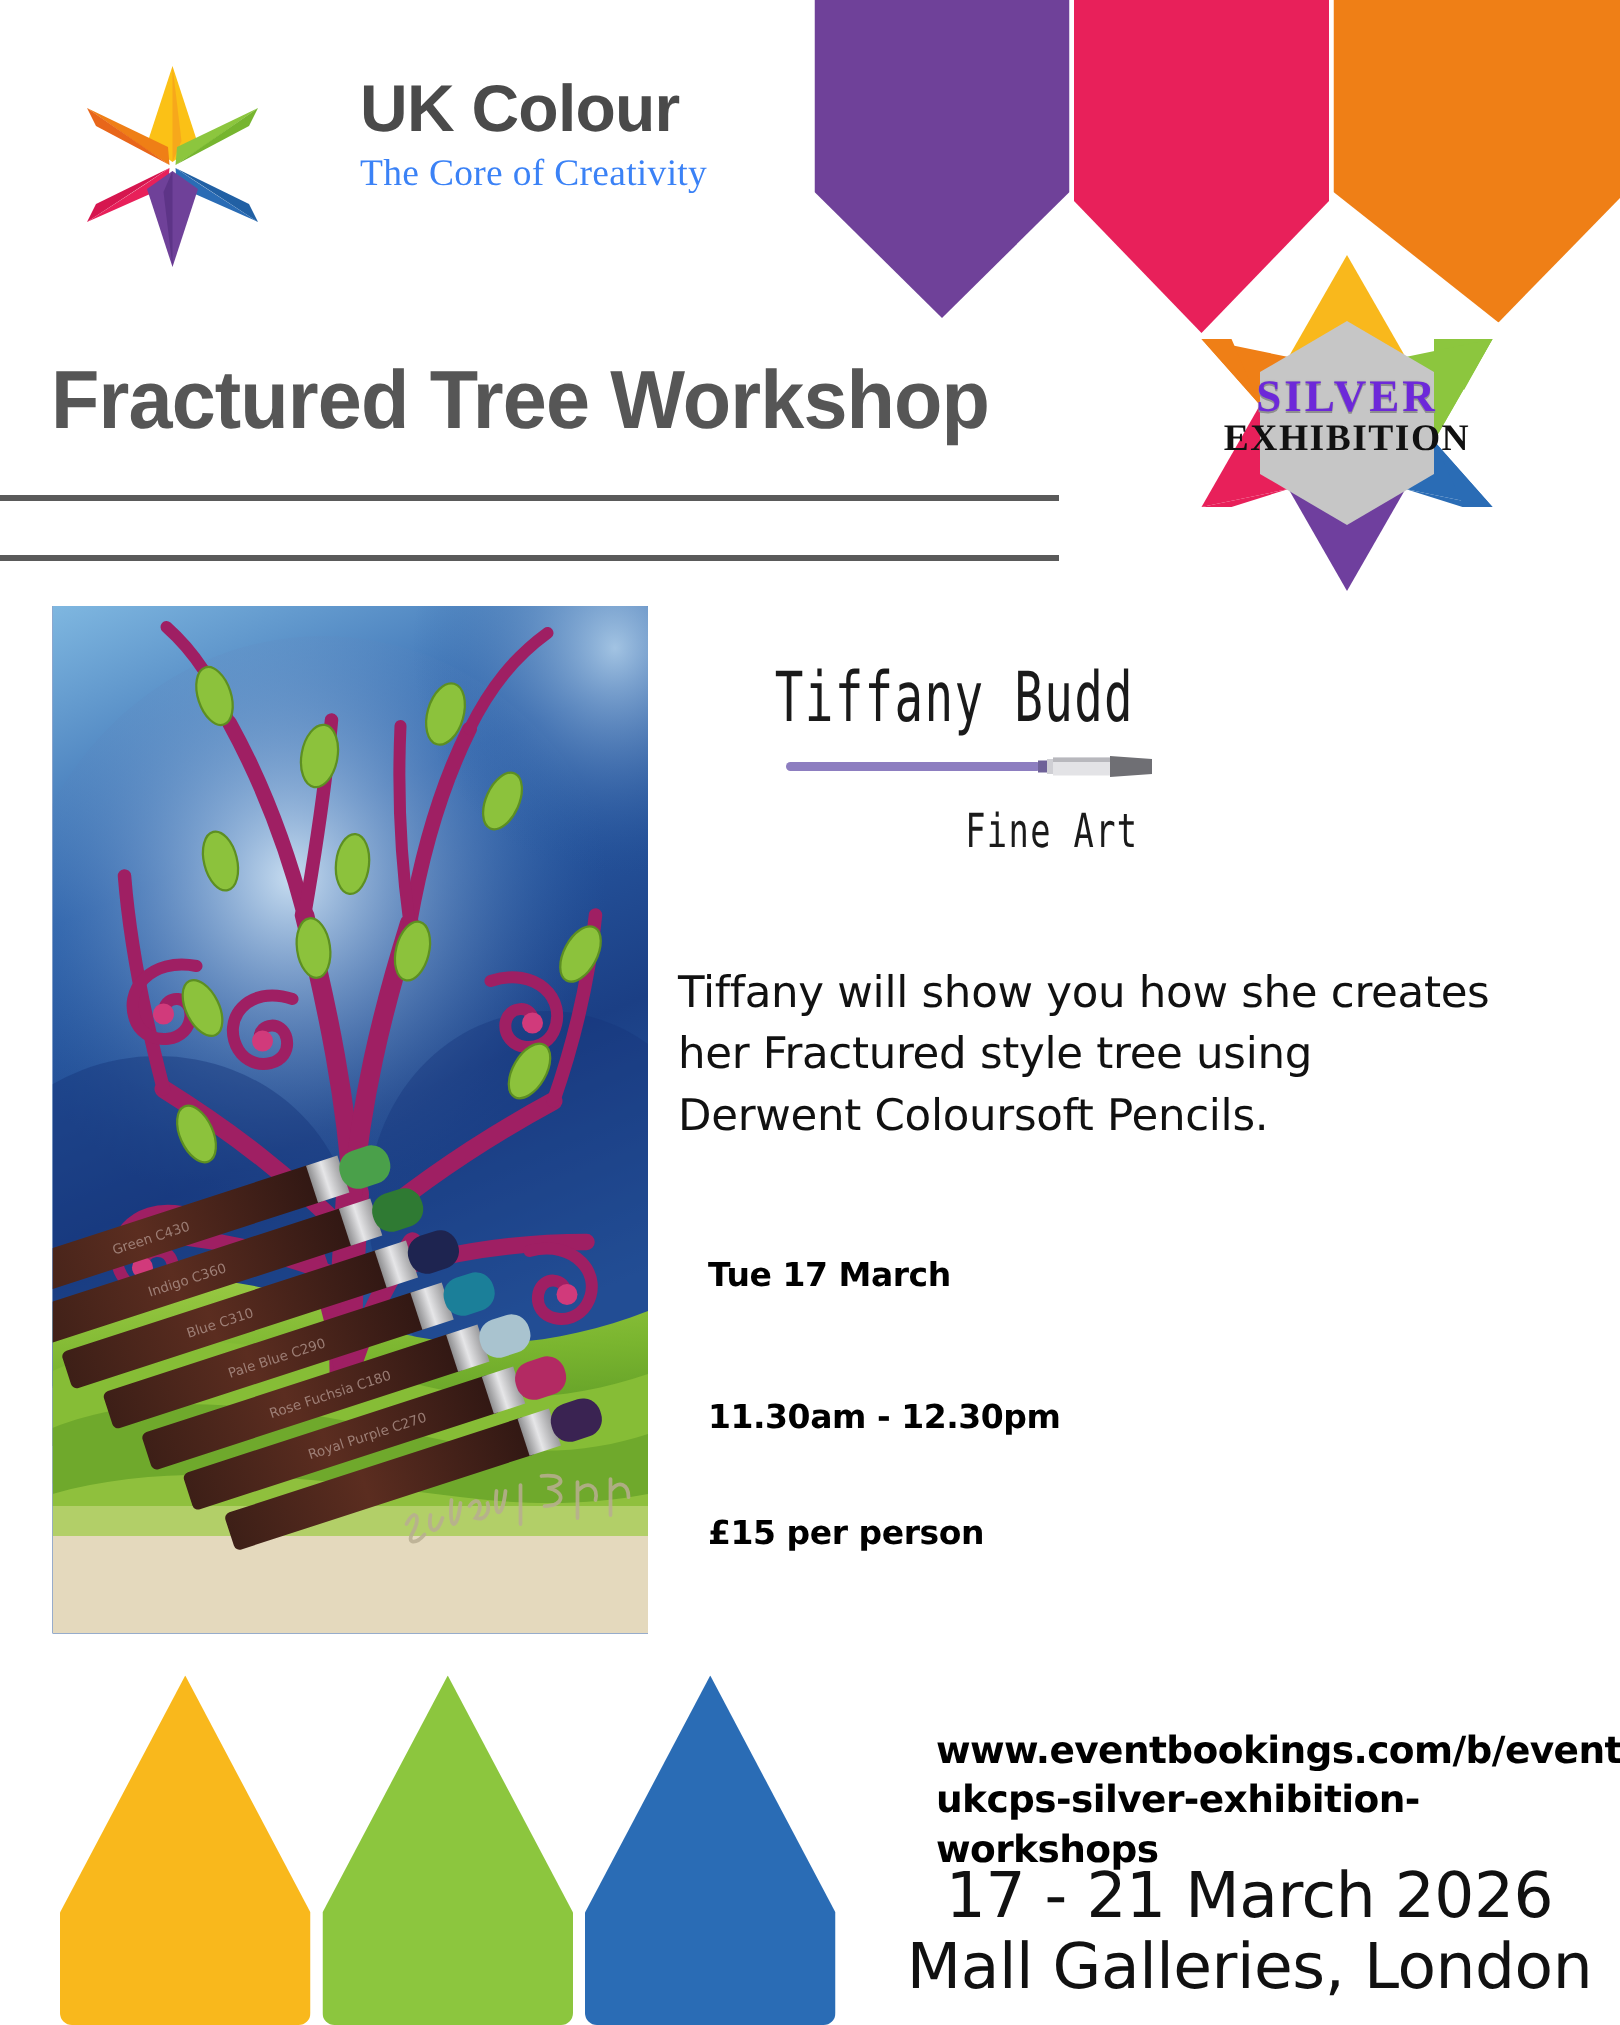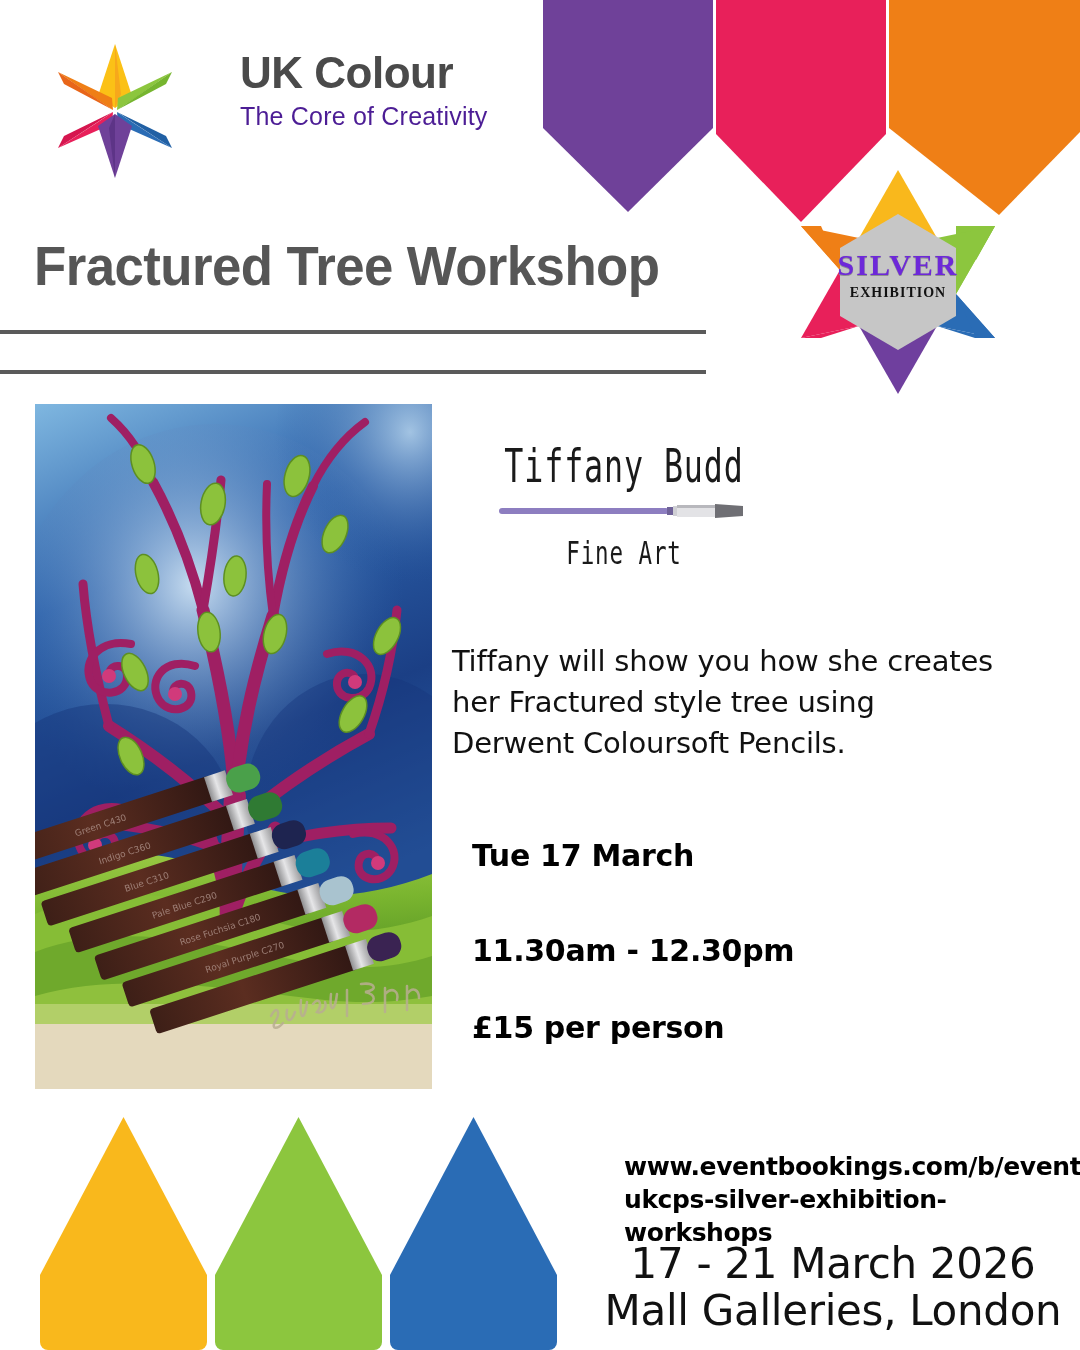--- a/index.html
+++ b/index.html
@@ -17,22 +17,22 @@
   
   .logo-block{position:absolute;left:40px;top:36px;display:flex;align-items:flex-start;gap:36px;}
   .logo-mark{width:150px;height:150px;flex:0 0 150px;}
   .logo-text{margin-left:14px;padding-top:14px;}
   .logo-line1,.logo-line2{
     font-family:"Liberation Sans",sans-serif;
     font-weight:700;font-size:44px;line-height:46px;color:#4a4a4a;
     letter-spacing:-0.5px;
   }
   .logo-tag{
-    font-family:Liberation Sans, sans-serif;
-    font-size:25px;color:#4c1d95;margin-top:6px;letter-spacing:0.2px;
+    font-family:Liberation Serif, serif;
+    font-size:25px;color:#3b82f6;margin-top:6px;letter-spacing:0.2px;
     text-align:right;
   }
 
   
   .title{
     position:absolute;left:34px;top:234px;
     font-family:"Liberation Sans",sans-serif;
     font-weight:700;font-size:55px;color:#565656;
     letter-spacing:-0.6px;white-space:nowrap;
     transform:scaleX(0.96);transform-origin:left center;
@@ -48,33 +48,33 @@
     position:absolute;left:0;right:0;top:98px;text-align:center;
     font-family:"Liberation Serif","DejaVu Serif",serif;
     pointer-events:none;
   }
   .badge-silver{
     display:block;font-size:30px;font-weight:700;letter-spacing:2px;
     color:#6d28d9;text-shadow:0 0 1px #9a9a9a,0 1px 0 #8e8e8e;
     line-height:30px;
   }
   .badge-exhibition{
-    display:block;font-size:14px;font-weight:700;letter-spacing:1px;
+    display:block;font-size:25px;font-weight:700;letter-spacing:1px;
     color:#111;line-height:24px;margin-top:1px;
   }
 
   
   .artwork{
     position:absolute;left:35px;top:404px;width:397px;height:685px;
     overflow:hidden;background:#1b4f9c;
   }
   .art-canvas{position:absolute;inset:0;}
 
   
-  .sig{position:absolute;left:474px;top:440px;width:300px;text-align:center;}
+  .sig{position:absolute;left:474px;top:440px;width:300px;text-align:right;}
   .sig-name{
     font-family:"DejaVu Sans Mono",monospace;
     font-size:36px;letter-spacing:1px;color:#1a1a1a;
     transform:scaleY(1.28) scaleX(0.88);transform-origin:center top;
     white-space:nowrap;
   }
   .sig-brush{margin-top:22px;}
   .sig-sub{
     font-family:"DejaVu Sans Mono",monospace;
     font-size:25px;letter-spacing:1px;color:#1a1a1a;margin-top:12px;
@@ -84,21 +84,21 @@
   
   .desc{
     position:absolute;left:452px;top:641px;width:552px;
     font-family:"DejaVu Sans",sans-serif;
     font-size:29px;line-height:41px;color:#111;
     letter-spacing:-0.2px;
   }
   .detail{
     position:absolute;left:472px;
     font-family:"DejaVu Sans",sans-serif;
-    font-weight:700;font-size:30px;color:#000;letter-spacing:-0.3px;
+    font-weight:700;font-size:22px;color:#000;letter-spacing:-0.3px;
   }
   .detail-date{top:838px;}
   .detail-time{top:933px;}
   .detail-price{top:1010px;}
 
   
   .pennant-bot{position:absolute;bottom:0;}
   .pennant-bot svg{display:block;}
 
   

